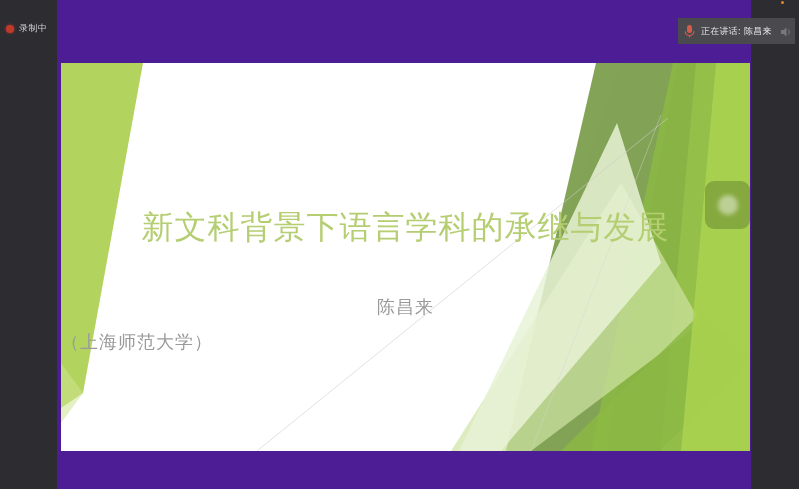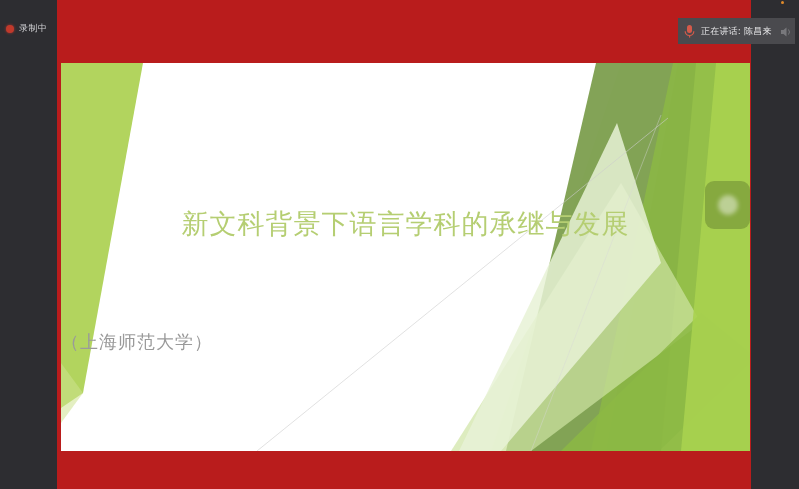--- a/index.html
+++ b/index.html
@@ -5,21 +5,21 @@
   * { margin:0; padding:0; box-sizing:border-box; }
   html, body {
     width:799px; height:489px;
     background:#000;
     overflow:hidden;
     font-family:"DejaVu Sans","Liberation Sans",sans-serif;
   }
   #app {
     position:relative;
     width:799px; height:489px;
-    background:#b91c1c;
+    background:#4c1d95;
     text-decoration:underline;
   }
 
   
   .rail {
     position:absolute; top:0; bottom:0;
     background:#2d2d31;
   }
   .rail-left  { left:0;  width:57px; }
   .rail-right { right:0; width:48px; }
@@ -74,21 +74,21 @@
     width:689px; height:388px;
     background:#ffffff;
     overflow:hidden;
   }
   #slide svg { display:block; width:100%; height:100%; }
 
   
   #slide-title {
     position:absolute; left:0; right:0; top:143px;
     text-align:center;
-    font-size:27px;
+    font-size:32px;
     color:#b5ce72;
     letter-spacing:1px;
     font-family:"DejaVu Sans","Liberation Sans",sans-serif;
     white-space:nowrap;
   }
   #slide-author {
     position:absolute; left:0; right:0; top:232px;
     text-align:center;
     font-size:18px; color:#9a9a9a;
     letter-spacing:1px;
@@ -171,20 +171,21 @@
 
       <polygon points="640,250 689,290 689,388 500,388" fill="#8cb944" opacity="0.85"></polygon>
 
       <polygon points="655,0 689,0 689,388 620,388" fill="#a9d24f" opacity="0.9"></polygon>
 
       <line x1="607" y1="55" x2="196" y2="388" stroke="#cdcdcd" stroke-width="0.8" opacity="0.75"></line>
       <line x1="600" y1="52" x2="470" y2="388" stroke="#d7d7d7" stroke-width="0.7" opacity="0.6"></line>
     </svg>
 
     <div id="slide-title">新文科背景下语言学科的承继与发展</div>
+    <div id="slide-author">陈昌来</div>
     <div id="slide-affiliation">（上海师范大学）</div>
   </div>
 
   <div id="video-control">
     <div id="video-control-dot"></div>
   </div>
 
 </div>
 
 </body></html>

